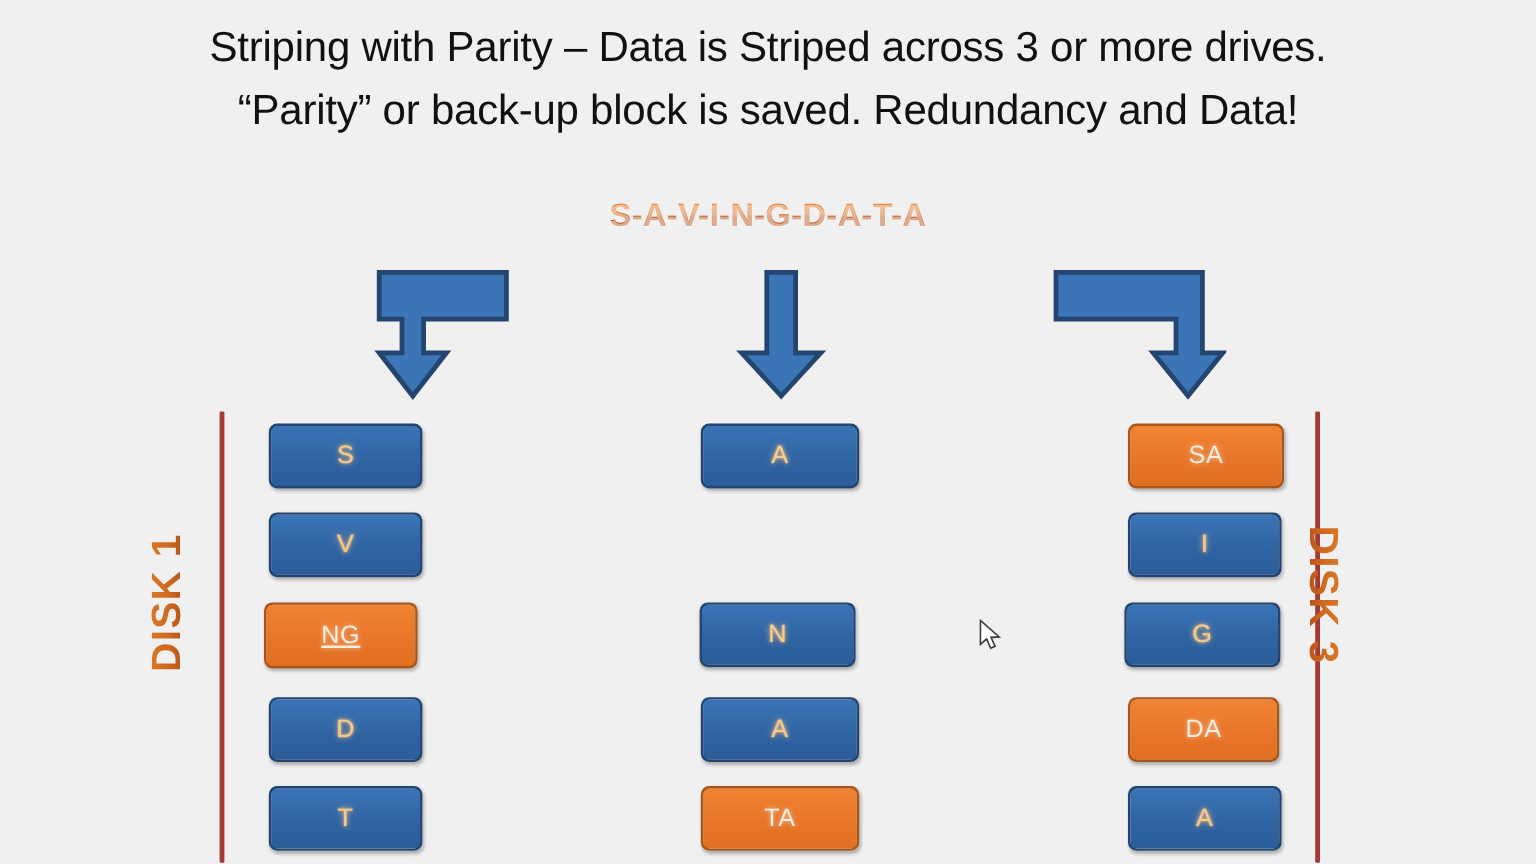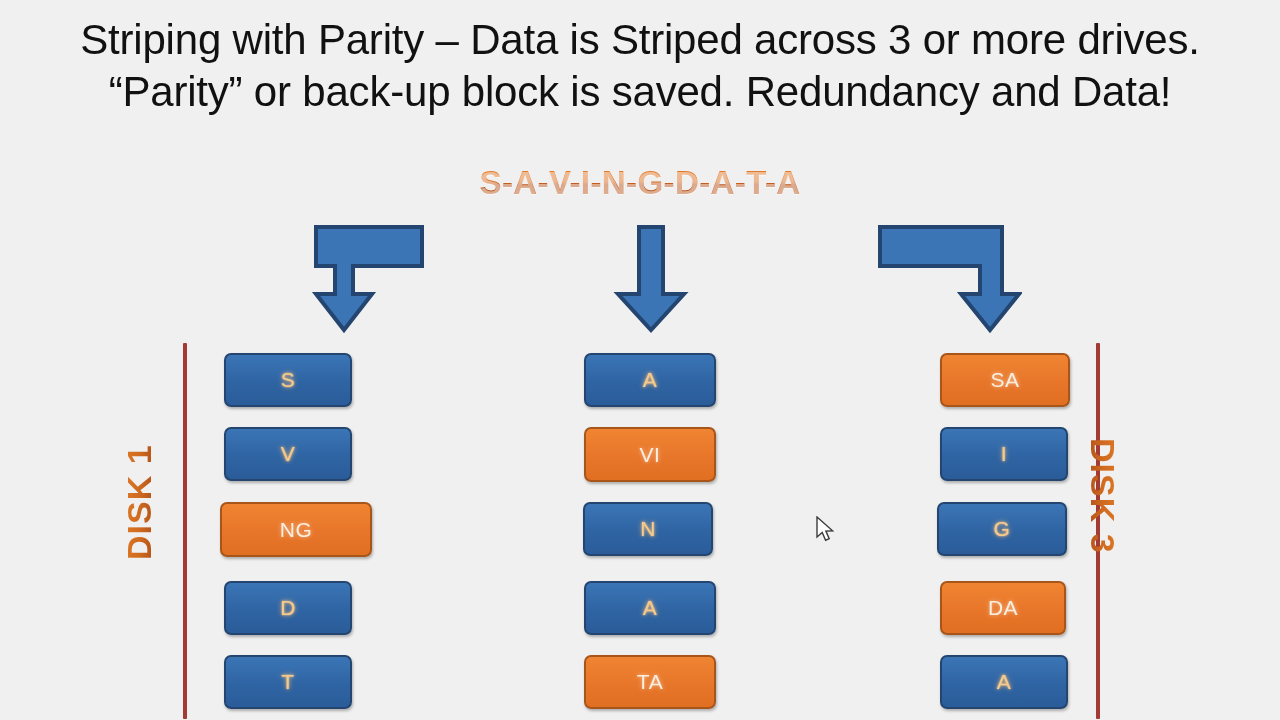--- a/index.html
+++ b/index.html
@@ -26,36 +26,36 @@
 
   
   .title-block {
     position: absolute;
     left: 60px;
     top: 14px;
     width: 1160px;
     text-align: center;
     color: #111111;
     font-family: "Liberation Sans", sans-serif;
-    font-size: 42px;
+    font-size: 35px;
     line-height: 52px;
     font-weight: normal;
     letter-spacing: -0.2px;
   }
   .title-line { display: block; white-space: nowrap; }
 
   
   .data-heading {
     position: absolute;
     left: 0;
     top: 164px;
     width: 1280px;
     text-align: center;
     font-family: "Liberation Sans", sans-serif;
-    font-size: 33px;
+    font-size: 27px;
     font-weight: bold;
     letter-spacing: 0.4px;
     color: #d2691e;
     background: linear-gradient(180deg, #e8822e 0%, #d96f22 45%, #b8521a 55%, #c05d1d 100%);
     -webkit-background-clip: text;
     background-clip: text;
     -webkit-text-fill-color: transparent;
     text-shadow: 0 1px 0 rgba(255,255,255,0.5);
   }
 
@@ -152,26 +152,25 @@
   <svg class="arrow-svg" style="left:612px; top:224px;" width="78" height="110" viewBox="0 0 78 110">
     <polygon points="27,3 51,3 51,70 72,70 39,106 6,70 27,70" fill="#3b75b6" stroke="#23456f" stroke-width="4" stroke-linejoin="miter"></polygon>
   </svg>
 
   <svg class="arrow-svg" style="left:876px; top:224px;" width="146" height="110" viewBox="0 0 146 110">
     <polygon points="4,3 126,3 126,70 143,70 114,106 85,70 104,70 104,42 4,42" fill="#3b75b6" stroke="#23456f" stroke-width="4" stroke-linejoin="miter"></polygon>
   </svg>
 
   <div class="block data" style="left:224px; top:353px; width:128px; height:54px;">S</div>
   <div class="block data" style="left:224px; top:427px; width:128px; height:54px;">V</div>
-  <div class="block parity" style="left:220px; top:502px; width:152px; height:55px;">NG</div>
+  <div class="block parity" style="left:220px; top:502px; width:128px; height:55px;text-decoration:underline;">NG</div>
   <div class="block data" style="left:224px; top:581px; width:128px; height:54px;">D</div>
   <div class="block data" style="left:224px; top:655px; width:128px; height:54px;">T</div>
 
   <div class="block data" style="left:584px; top:353px; width:132px; height:54px;">A</div>
-  <div class="block parity" style="left:584px; top:427px; width:132px; height:55px;">VI</div>
   <div class="block data" style="left:583px; top:502px; width:130px; height:54px;">N</div>
   <div class="block data" style="left:584px; top:581px; width:132px; height:54px;">A</div>
   <div class="block parity" style="left:940px; top:353px; width:130px; height:54px;">SA</div>
 
   <div class="block parity" style="left:584px; top:655px; width:132px; height:54px;">TA</div>
   <div class="block data" style="left:940px; top:427px; width:128px; height:54px;">I</div>
   <div class="block data" style="left:937px; top:502px; width:130px; height:54px;">G</div>
   <div class="block parity" style="left:940px; top:581px; width:126px; height:54px;">DA</div>
   <div class="block data" style="left:940px; top:655px; width:128px; height:54px;">A</div>
 

